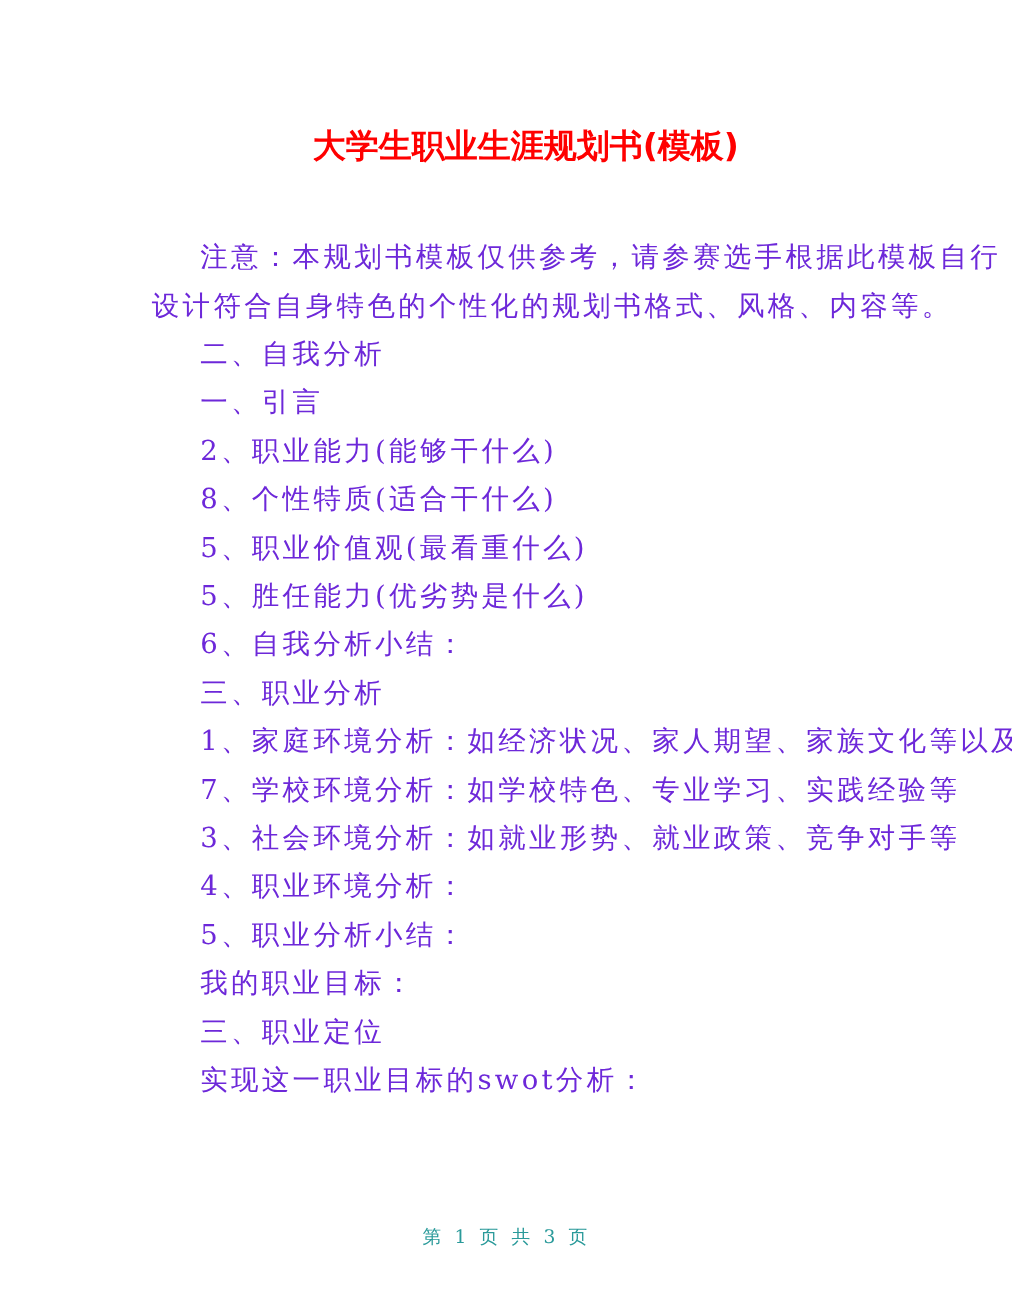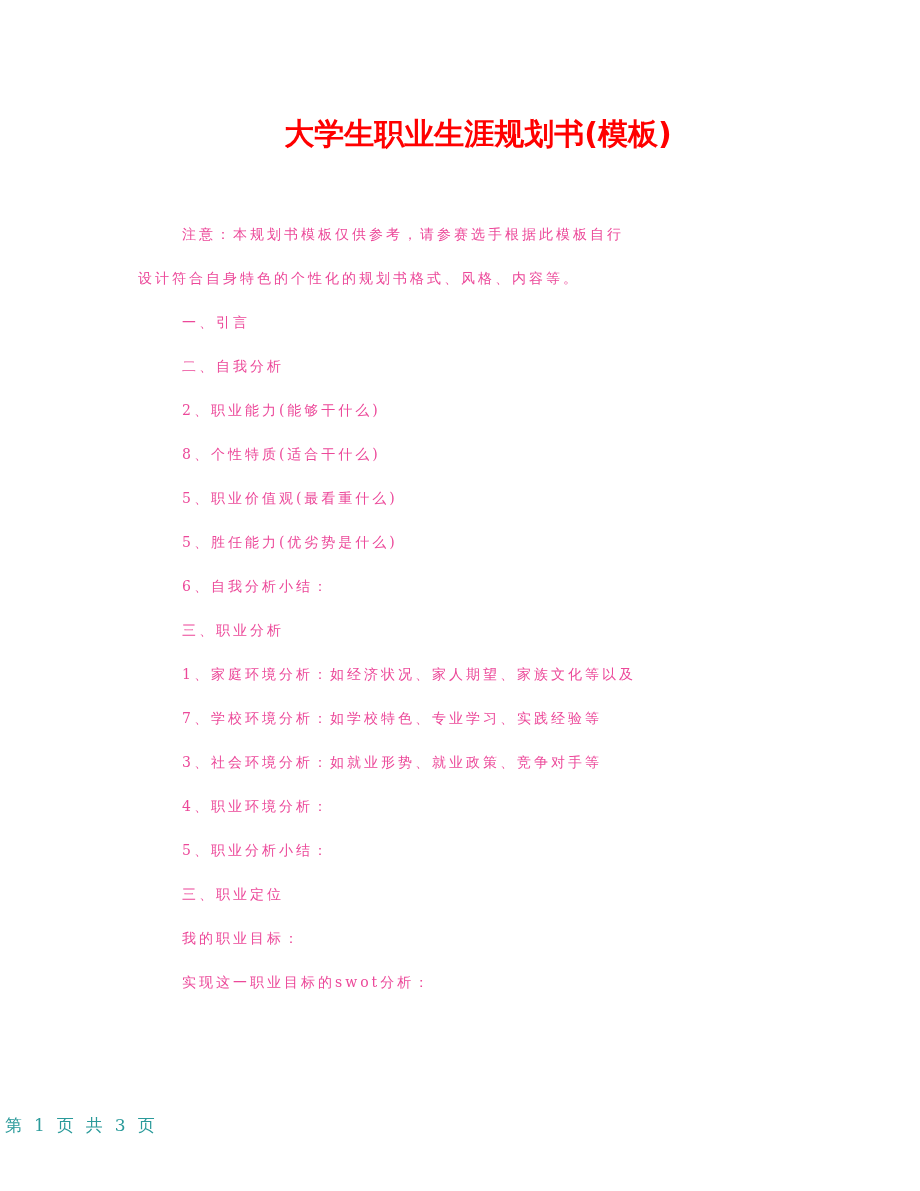--- a/index.html
+++ b/index.html
@@ -36,66 +36,67 @@
       letter-spacing: 0px;
       margin-left: 19px;
     }
     .body-text {
       position: absolute;
       left: 138px;
       top: 212px;
       width: 660px;
     }
     .line {
-      font-size: 14px;
+      font-size: 25px;
       line-height: 44px;
       height: 44px;
       white-space: nowrap;
       letter-spacing: 3px;
-      color: #ec4899;
+      color: #6d28d9;
     }
     .indent {
       padding-left: 44px;
     }
     .footer {
       position: absolute;
       left: 0;
       top: 1112px;
       width: 920px;
+      text-align: center;
       font-size: 17px;
       line-height: 26px;
       color: #2a9a9a;
       word-spacing: 8px;
       letter-spacing: 2px;
     }
     .footer span { margin: 0 5px; }
   </style>
 </head>
 <body>
 
 <div class="page">
   <div class="title">大学生职业生涯规划书(模板)</div>
 
   <div class="body-text">
     <div class="line indent">注意：本规划书模板仅供参考，请参赛选手根据此模板自行</div>
     <div class="line">设计符合自身特色的个性化的规划书格式、风格、内容等。</div>
+    <div class="line indent">二、自我分析</div>
     <div class="line indent">一、引言</div>
-    <div class="line indent">二、自我分析</div>
     <div class="line indent">2、职业能力(能够干什么)</div>
     <div class="line indent">8、个性特质(适合干什么)</div>
     <div class="line indent">5、职业价值观(最看重什么)</div>
     <div class="line indent">5、胜任能力(优劣势是什么)</div>
     <div class="line indent">6、自我分析小结：</div>
     <div class="line indent">三、职业分析</div>
     <div class="line indent">1、家庭环境分析：如经济状况、家人期望、家族文化等以及</div>
     <div class="line indent">7、学校环境分析：如学校特色、专业学习、实践经验等</div>
     <div class="line indent">3、社会环境分析：如就业形势、就业政策、竞争对手等</div>
     <div class="line indent">4、职业环境分析：</div>
     <div class="line indent">5、职业分析小结：</div>
+    <div class="line indent">我的职业目标：</div>
     <div class="line indent">三、职业定位</div>
-    <div class="line indent">我的职业目标：</div>
     <div class="line indent">实现这一职业目标的swot分析：</div>
   </div>
 
   <div class="footer">
     <span>第</span><span>1</span><span>页</span><span>共</span><span>3</span><span>页</span>
   </div>
 </div>
 
 </body></html>

